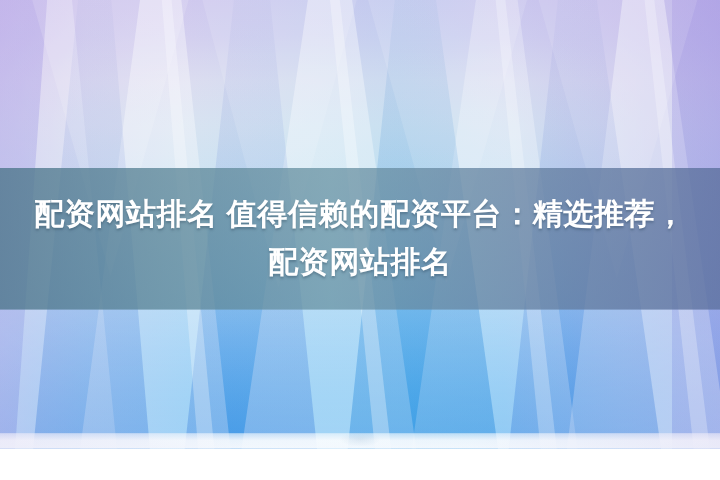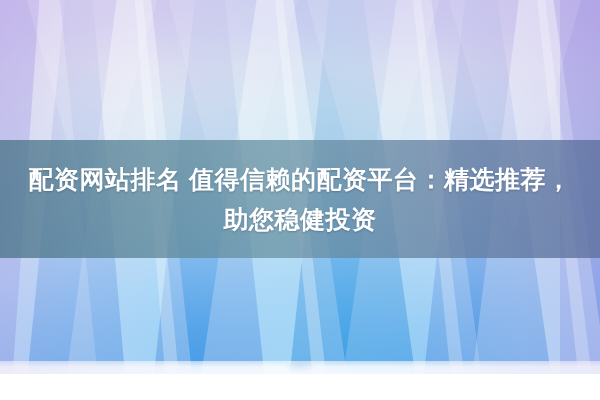--- a/index.html
+++ b/index.html
@@ -183,20 +183,20 @@
       <polygon points="166,-10 300,-10 232,240" fill="#ffffff" fill-opacity="0.12"></polygon>
       <polygon points="304,-10 442,-10 372,236" fill="#ffffff" fill-opacity="0.13"></polygon>
       <polygon points="446,-10 584,-10 514,232" fill="#ffffff" fill-opacity="0.11"></polygon>
     </svg>
   </div>
 
   <div class="title-band"></div>
 
   <div class="headline">
     <span class="line">配资网站排名 值得信赖的配资平台：精选推荐，</span>
-    <span class="line">助您稳健投资</span>
+    <span class="line">配资网站排名</span>
   </div>
 
   <div class="bottom-strip"></div>
   <div class="bottom-strip-tint"></div>
   <div class="watermark"></div>
 
 </div>
 
 </body></html>

